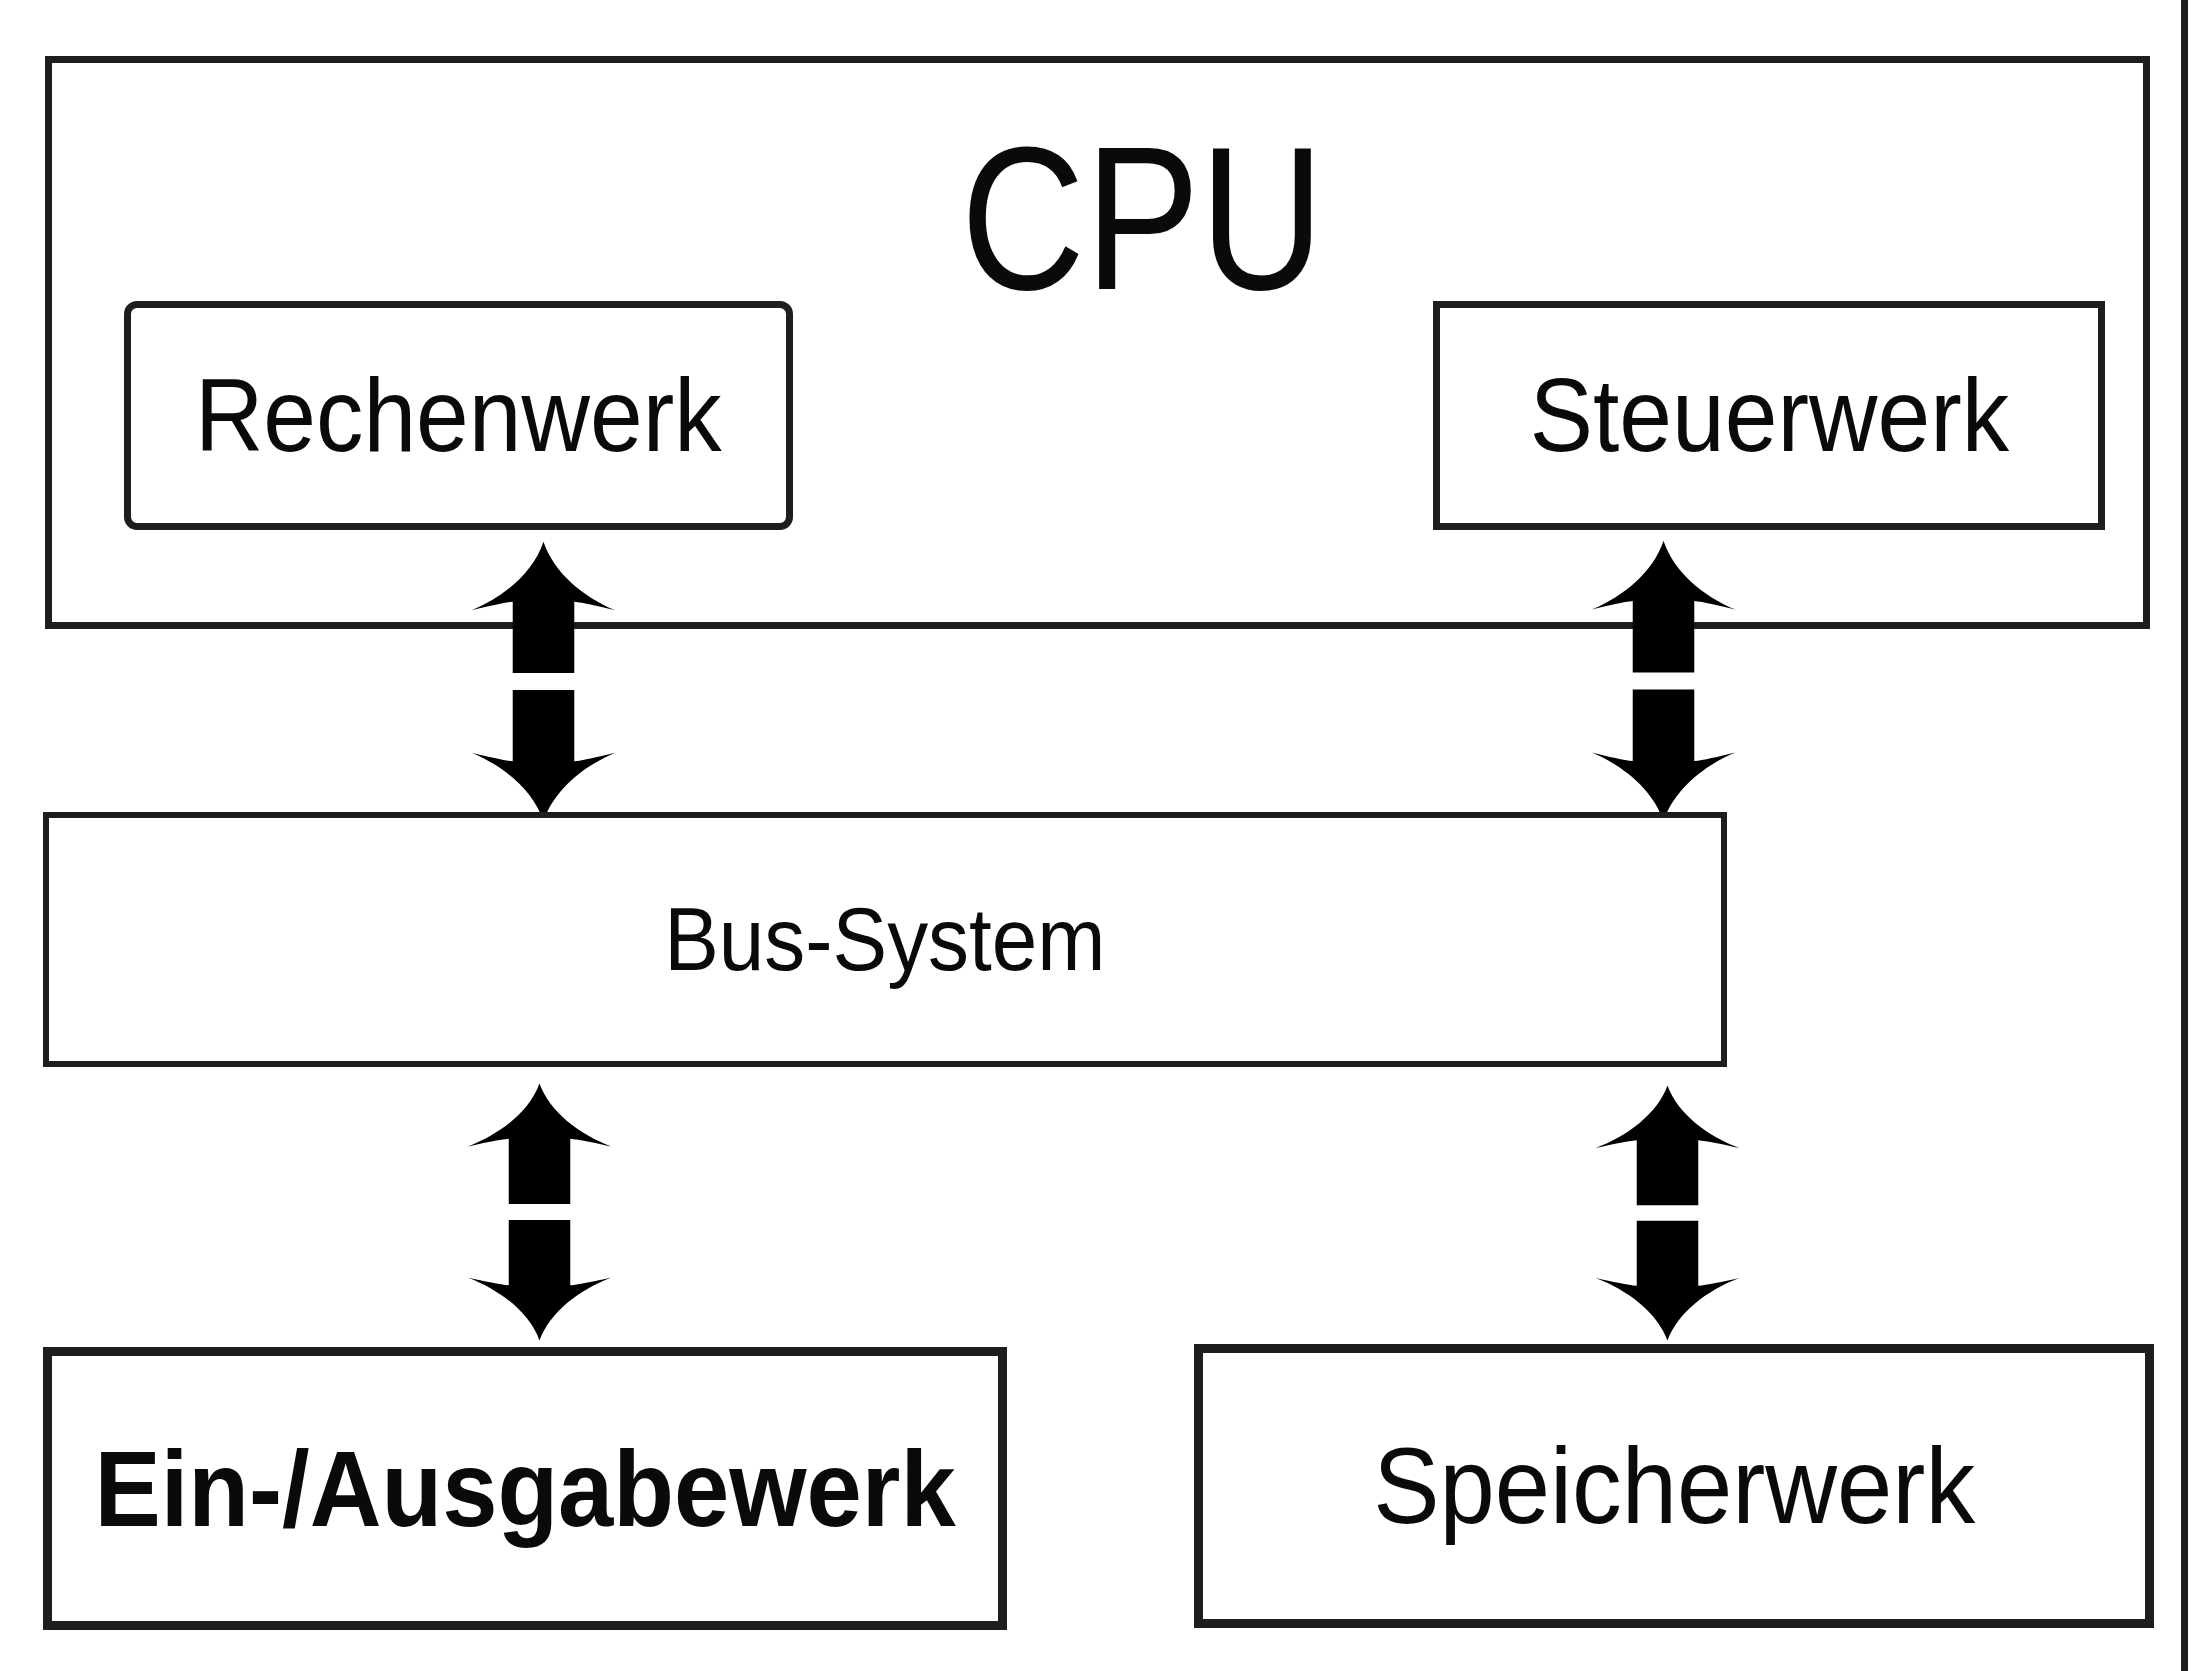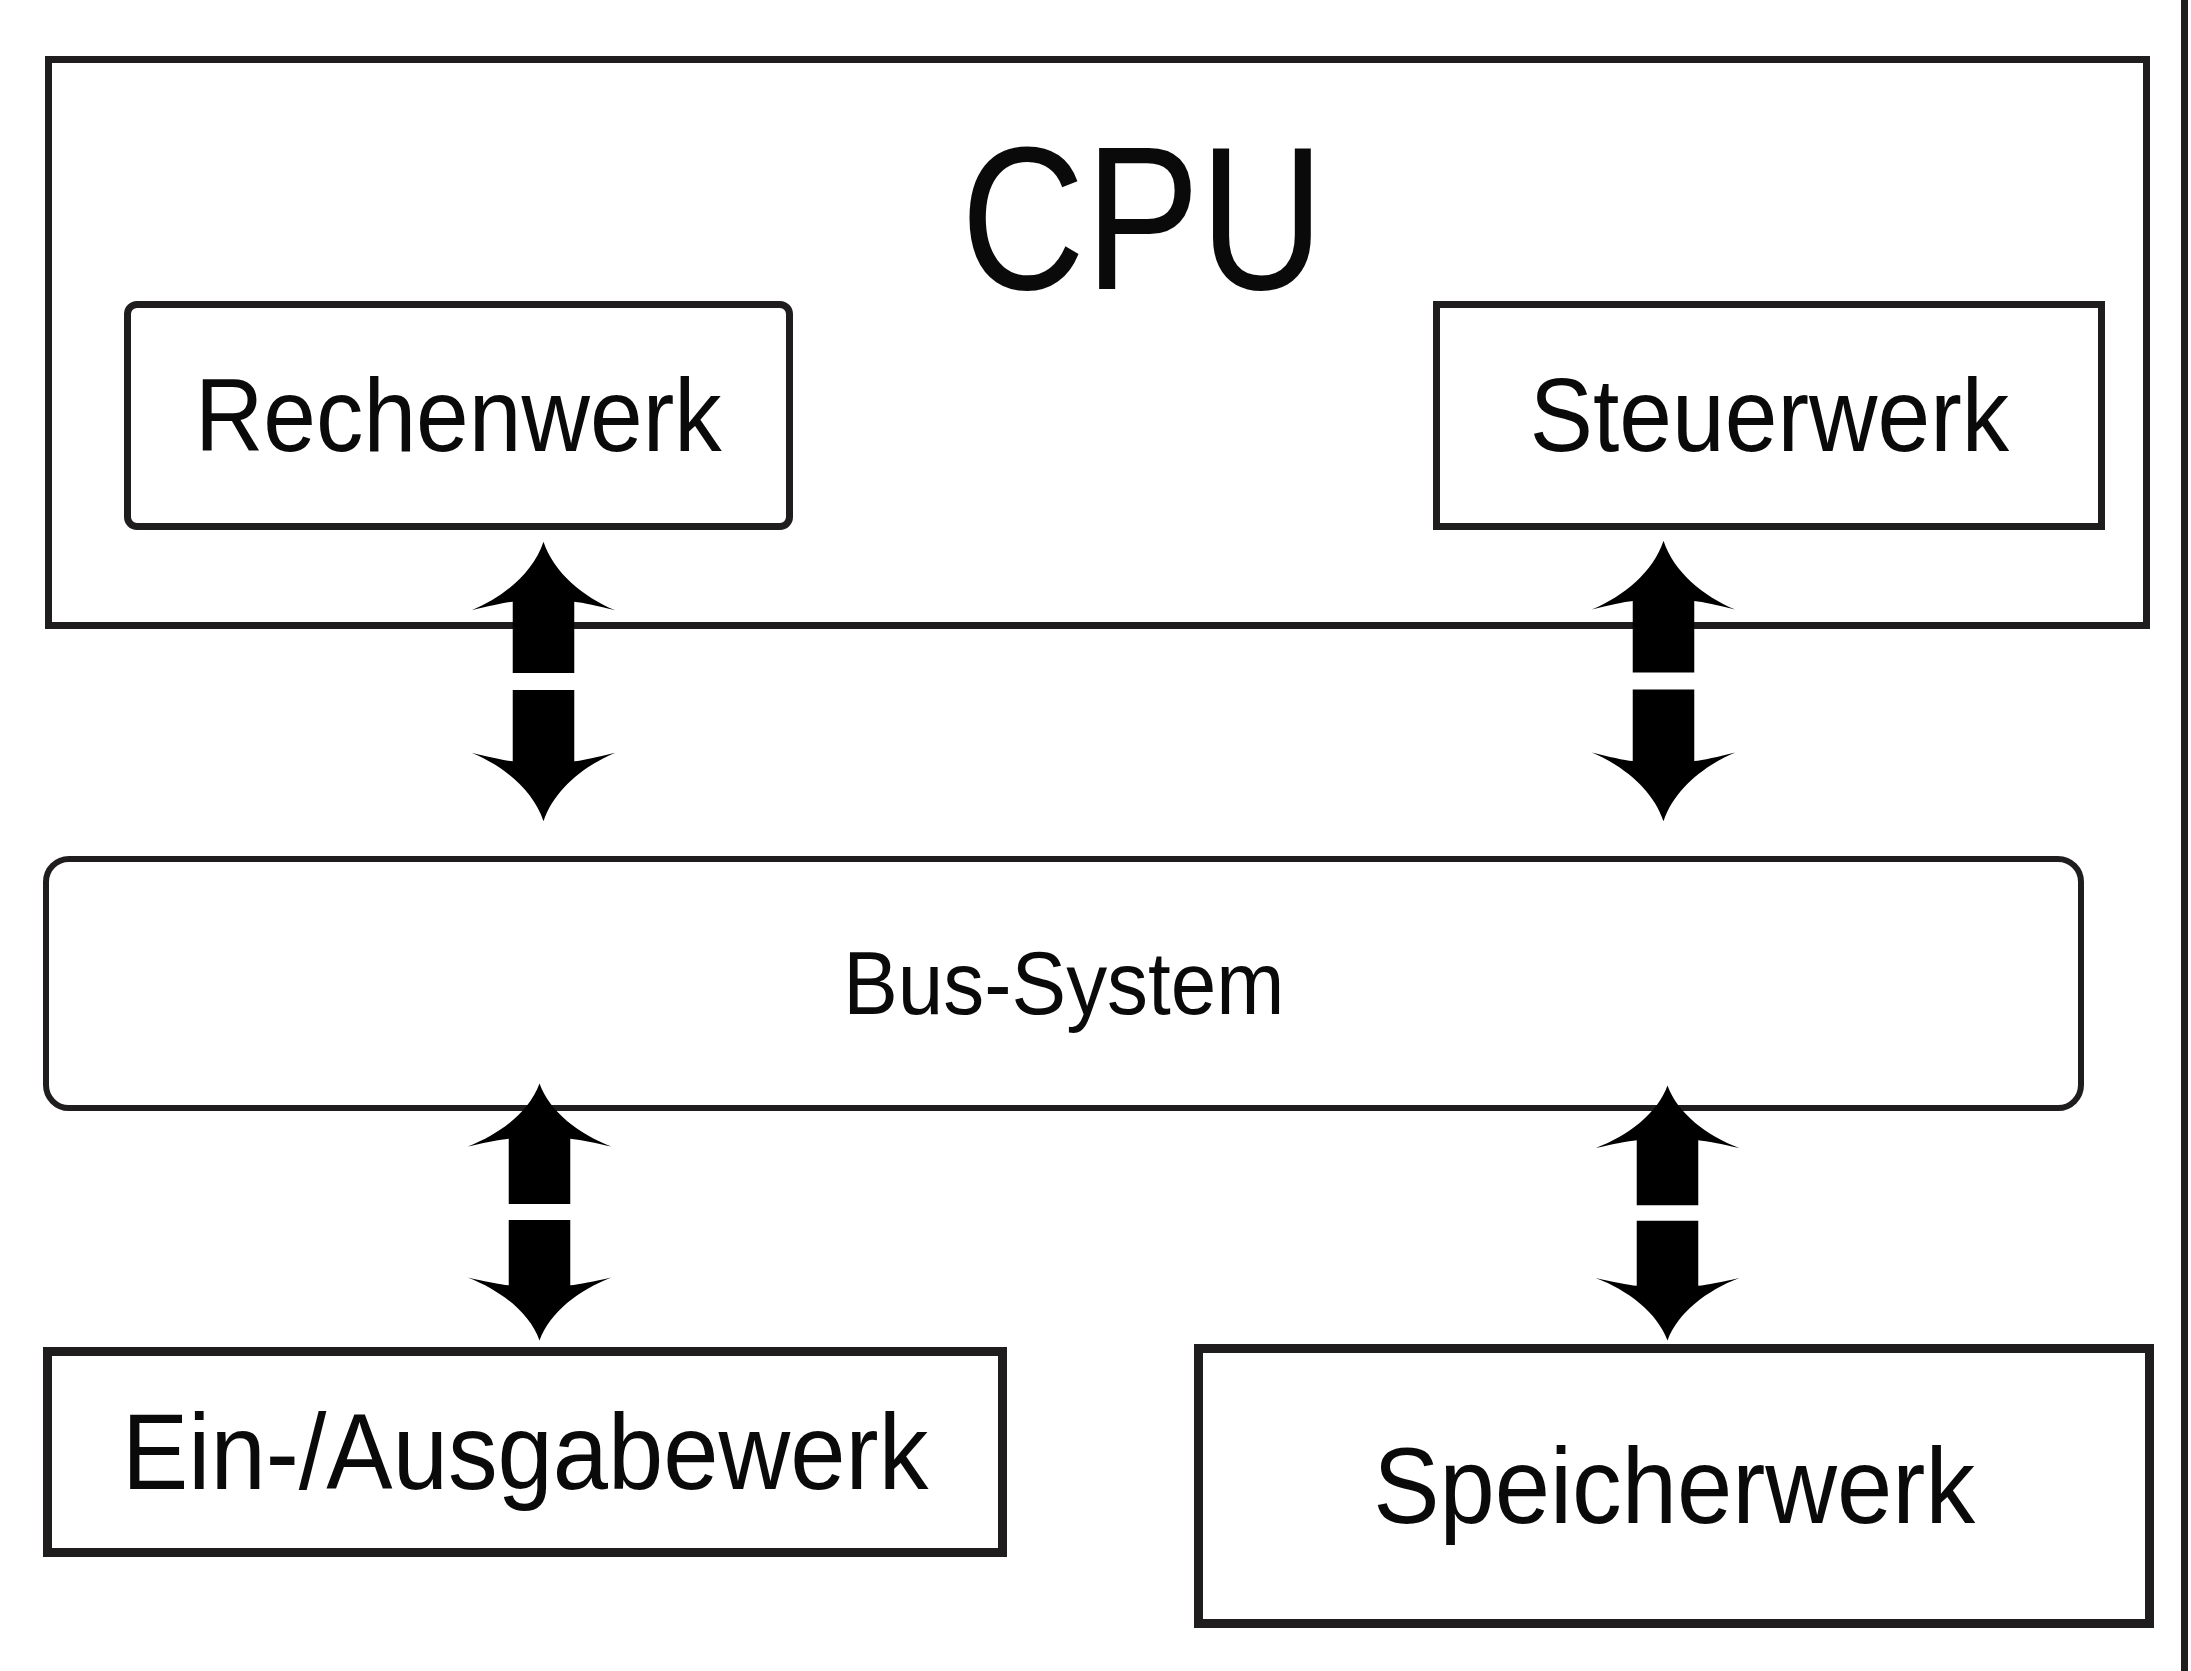--- a/index.html
+++ b/index.html
@@ -30,22 +30,22 @@
     text-align:center;
     font-size:205px;line-height:1;
     color:var(--text,#0a0a0a);
     padding-left:45px;
   }
   .cpu-title .squeeze{transform:scaleX(0.84);}
   
   .cpu-box{left:45px;top:56px;width:2105px;height:573px;}
   .rechenwerk-box{left:124px;top:301px;width:669px;height:229px;font-size:103px;border-radius:13px;}
   .steuerwerk-box{left:1425px;top:301px;width:672px;height:229px;font-size:103px;margin-left:8px;}
-  .bus-box{left:43px;top:856px;width:2041px;height:255px;border-width:6.8px;font-size:89px;border-radius:26px;}
-  .ein-box{left:43px;top:1347px;width:964px;height:210px;font-size:108px;}
+  .bus-box{left:43px;top:812px;width:1684px;height:255px;border-width:6.8px;font-size:89px;}
+  .ein-box{left:43px;top:1347px;width:964px;height:283px;font-size:108px;font-weight:bold;}
   .speicher-box{left:1194px;top:1344px;width:960px;height:284px;font-size:108px;}
   .arrow{position:absolute;display:block;}
   .arrow-cpu-left{left:470px;top:540px;width:147px;height:283px;}
   .arrow-cpu-right{left:1590px;top:539px;width:147px;height:284px;}
   .arrow-bus-left{left:466px;top:1082px;width:147px;height:260px;}
   .arrow-bus-right{left:1594px;top:1084px;width:147px;height:258px;}
   .edge-artifact{
     position:absolute;left:2181px;top:0;width:6.8px;height:1672px;
     background:var(--ink,#201d1e);
   }

